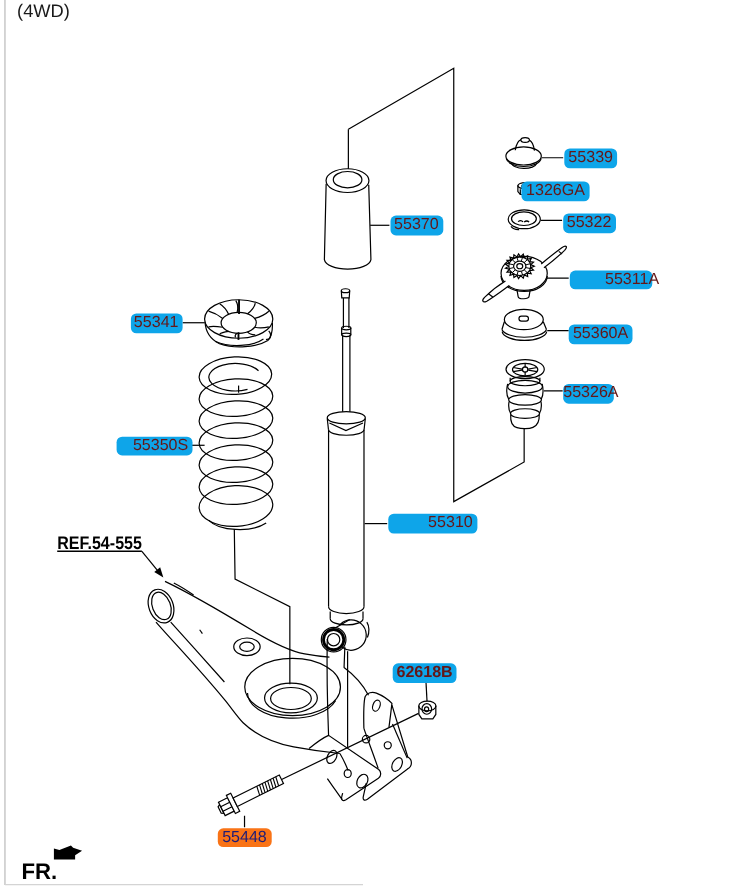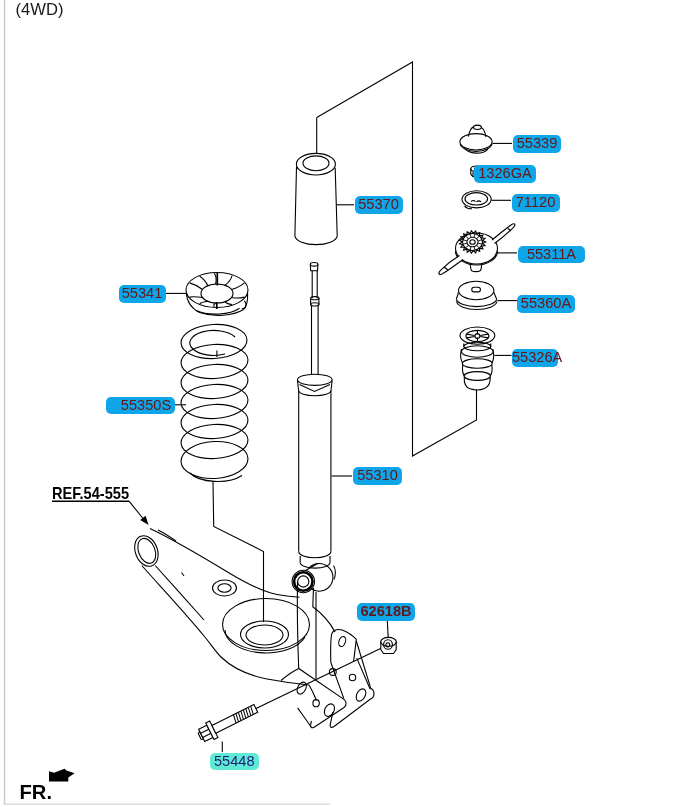--- a/index.html
+++ b/index.html
@@ -2,21 +2,21 @@
 <html><head>
 <meta charset="utf-8">
 <style>
   html,body { margin:0; padding:0; background:#fff; }
   #stage { position:relative; width:675px; height:807px; background:#fff; overflow:hidden;
            font-family:"Liberation Sans", sans-serif; }
   #stage svg { position:absolute; left:0; top:0; }
   .lab { position:absolute; height:17.5px; line-height:17.5px; text-align:center;
          font-size:14.6px; border-radius:5px; letter-spacing:0px; }
   .pink { background:#0ea5e9; color:#641717; }
-  .blue { background:#5eead4; color:#1c1c78;margin-left:12px; }
+  .blue { background:#f97316; color:#1c1c78; }
 </style>
 </head>
 <body>
 <div id="stage">
 <svg width="675" height="807" viewBox="0 0 675 807">
 <line x1="4.5" y1="0" x2="4.5" y2="804.5" stroke="#c9c9c9" stroke-width="1.4"></line>
 <line x1="4.5" y1="804.2" x2="330" y2="804.2" stroke="#d4d4d4" stroke-width="1.2"></line>
 <path d="M316.7,117.5 L412.5,62 L412.5,456 L476.5,420 L476.5,389.5" fill="none" stroke="#000" stroke-width="1.1"></path>
 <line x1="316.7" y1="117.5" x2="316.7" y2="162" fill="none" stroke="#000" stroke-width="1.1"></line>
 <path d="M296.5,167 L294.9,236 A21.2,9.3 0 0 0 337.2,236 L335.2,168" fill="none" stroke="#000" stroke-width="1.1"></path>
@@ -196,23 +196,23 @@
 <ellipse cx="388.5" cy="641.8" rx="7.8" ry="4.4" fill="none" stroke="#000" stroke-width="1.1"></ellipse>
 <ellipse cx="388" cy="644.5" rx="4.4" ry="4.8" fill="none" stroke="#000" stroke-width="1.1"></ellipse>
 <ellipse cx="387.8" cy="644.8" rx="1.9" ry="2.1" fill="none" stroke="#000" stroke-width="1.1"></ellipse>
 <line x1="387.3" y1="620.8" x2="388.2" y2="637.5" fill="none" stroke="#000" stroke-width="1.1"></line>
 <text x="19.5" y="798.8" font-family="Liberation Sans, sans-serif" font-size="20.5" font-weight="bold" fill="#000" textLength="32.5" lengthAdjust="spacingAndGlyphs">FR.</text>
 <polygon points="49,771.3 54,772.8 64.5,768.7 66.5,770.6 74.6,773.3 68.3,777.6 68.3,781.4 49,781.4" fill="#000"></polygon>
 <text x="15.5" y="15" font-family="Liberation Sans, sans-serif" font-size="16.5" fill="#1a1a1a" textLength="48" lengthAdjust="spacingAndGlyphs">(4WD)</text>
 </svg>
 <div class="lab pink" style="left:513.0px;top:135.0px;width:48px;">55339</div>
 <div class="lab pink" style="left:474px;top:165.3px;width:62px;">1326GA</div>
-<div class="lab pink" style="left:511.5px;top:194.0px;width:48px;">71120</div>
-<div class="lab pink" style="left:518.0px;top:245.5px;width:67px;">55311A</div>
+<div class="lab pink" style="left:511.5px;top:194.0px;width:48px;">55322</div>
+<div class="lab pink" style="left:518.0px;top:245.5px;width:43px;padding-left:32px;">55311A</div>
 <div class="lab pink" style="left:517.0px;top:295.0px;width:58px;">55360A</div>
 <div class="lab pink" style="left:512.0px;top:349.3px;width:46px;">55326A</div>
 <div class="lab pink" style="left:354.5px;top:196.3px;width:48px;">55370</div>
 <div class="lab pink" style="left:118.5px;top:285.0px;width:47px;">55341</div>
 <div class="lab pink" style="left:106.0px;top:396.5px;width:58px;padding-left:11px;">55350S</div>
-<div class="lab pink" style="left:353.0px;top:467.0px;width:49px;">55310</div>
+<div class="lab pink" style="left:353.0px;top:467.0px;width:49px;padding-left:32px;">55310</div>
 <div class="lab pink" style="left:357.0px;top:603.0px;width:58px;font-weight:bold;">62618B</div>
 <div class="lab blue" style="left:198.0px;top:752.5px;width:48.5px;">55448</div>
 </div>
 
 </body></html>

